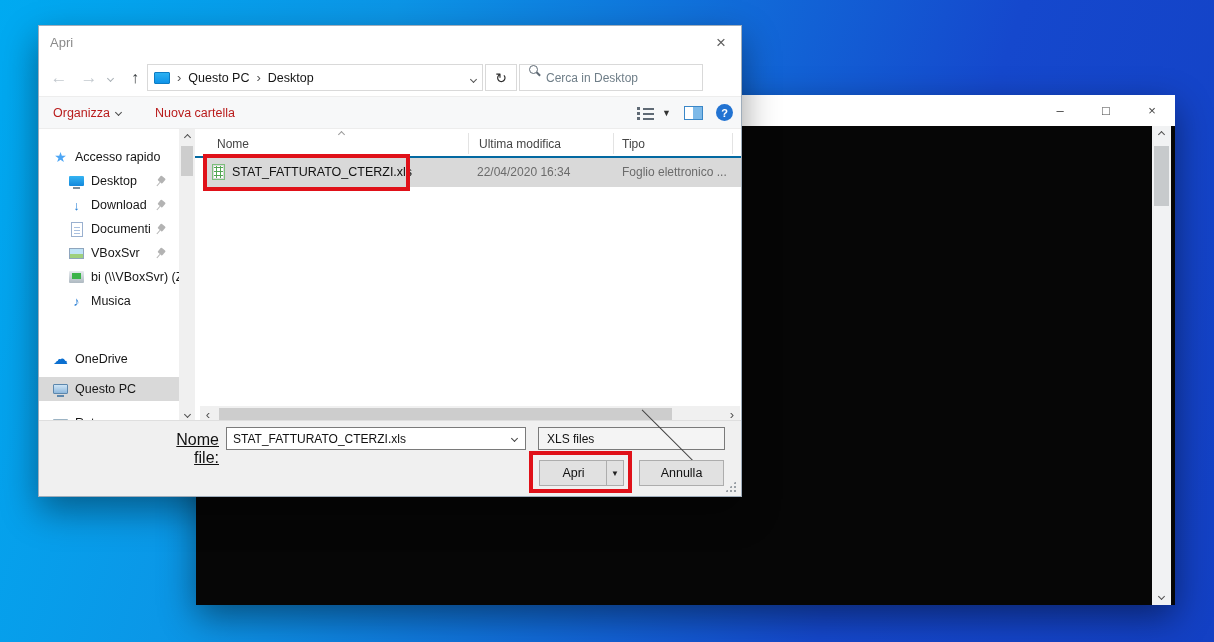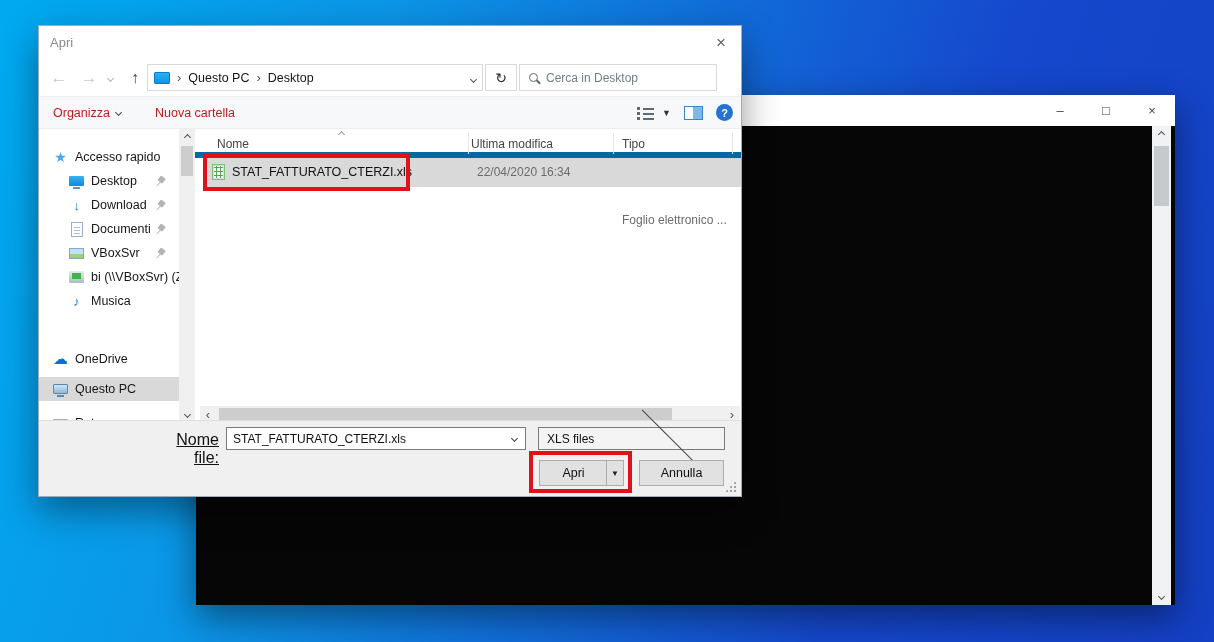--- a/index.html
+++ b/index.html
@@ -44,22 +44,22 @@
   .crumb-box { position:absolute; left:108px; top:5px; width:336px; height:27px;
     border:1px solid #d9d9d9; background:#fff; display:flex; align-items:center; padding:0 6px; gap:7px; }
   .ic-bc-pc { width:16px; height:12px; border:1px solid #0c7cc4; border-radius:1px;
     background:linear-gradient(#2cb1f2,#0f93e8); }
   .crumb-sep { color:#555; font-size:13px; }
   .crumb { font-size:12.5px; color:#161616; }
   .crumb-drop { margin-left:auto; color:#555; }
   .refresh-box { position:absolute; left:446px; top:5px; width:32px; height:27px;
     border:1px solid #d9d9d9; display:flex; align-items:center; justify-content:center;
     color:#2b2b2b; font-size:14px; }
-  .search-box { position:absolute; left:480px; top:5px; width:198px; height:27px;
-    border:1px solid #d9d9d9; display:flex; align-items:center; padding:0 9px; gap:8px; }
+  .search-box { position:absolute; left:480px; top:5px; width:184px; height:27px;
+    border:1px solid #d9d9d9; display:flex; padding:0 9px; gap:8px; }
   .ic-search { width:9px; height:9px; border:1.6px solid #5f6a74; border-radius:50%; position:relative; flex:0 0 auto; }
   .ic-search::after { content:""; position:absolute; width:5px; height:1.6px; background:#5f6a74;
     transform:rotate(45deg); right:-4px; bottom:-2px; }
   .search-box input { border:none; outline:none; width:100%; font:inherit; font-size:12px; color:#333; background:transparent; }
   .search-box input::placeholder { color:#6f7e88; }
 
   .dlg-toolbar { position:absolute; left:0; top:70px; right:0; height:33px;
     background:#f7f8f9; border-top:1px solid #ededed; border-bottom:1px solid #ededed; }
   .tb-btn { position:absolute; top:0; height:31px; display:flex; align-items:center; gap:6px;
     padding:0 8px; font-size:12.5px; color:#b91c1c; }
@@ -112,33 +112,33 @@
   .pin::after { content:""; position:absolute; left:4.5px; top:6px; width:1.6px; height:5px; background:#9a9a9a; }
 
   
   .sb-scroll { position:absolute; left:140px; top:0; width:16px; height:293px; background:#f0f0f0; }
   .sb-scroll .thumb { position:absolute; top:17px; left:2px; right:2px; height:30px; background:#cdcdcd; }
   .sb-scroll .scroll-arrow { position:absolute; left:0; width:16px; height:16px; }
   .sb-scroll .a-up { top:0; } .sb-scroll .a-dn { bottom:0; }
 
   
   .list { position:absolute; left:156px; top:0; right:0; height:293px; }
-  .list-header { position:absolute; left:0; top:0; right:0; height:29px; border-bottom:6px solid #0369a1; }
+  .list-header { position:absolute; left:0; top:0; right:0; height:29px; border-bottom:2px solid #0369a1; }
   .col-label { position:absolute; top:8px; font-size:12px; color:#454545; }
-  .col-name { left:22px; } .col-mod { left:276px; } .col-type { left:427px; }
+  .col-name { left:22px; } .col-mod { left:284px; } .col-type { left:427px; }
   .col-div { position:absolute; top:4px; height:21px; width:1px; background:#e3e3e3; }
   .sort-caret { position:absolute; left:144px; top:3px; color:#9a9a9a; }
   .file-row { position:absolute; left:11px; top:29px; width:536px; height:29px; background:#d9d9d9; }
   .ic-xls { position:absolute; left:6px; top:6px; width:13px; height:16px; background:#fff; border:1px solid #7bbf7b;
     padding:1px; background-clip:content-box;
     background-image:repeating-linear-gradient(0deg,transparent 0 3px,#53a653 3px 4px),
                      repeating-linear-gradient(90deg,transparent 0 3px,#53a653 3px 4px); }
   .cell-name { position:absolute; left:26px; top:7px; color:#111; font-size:12.5px; }
   .cell-mod  { position:absolute; left:271px; top:7px; color:#6b6b6b; font-size:12px; }
-  .cell-type { position:absolute; left:416px; top:7px; color:#6b6b6b; font-size:12px;margin-top:48px; }
+  .cell-type { position:absolute; left:416px; top:7px; color:#6b6b6b; font-size:12px; }
 
   
   .h-scroll { position:absolute; left:5px; right:1px; bottom:0; height:16px; background:#f0f0f0; }
   .h-scroll .thumb { position:absolute; left:19px; width:453px; top:2px; bottom:2px; background:#cdcdcd; }
   .h-arrow { position:absolute; top:0; width:16px; height:16px; display:flex; align-items:center;
     justify-content:center; color:#505050; font-size:13px; }
   .h-left { left:0; } .h-right { right:0; }
 
   
   .dlg-footer { position:absolute; left:0; bottom:0; right:0; height:76px; background:#f0f0f0; border-top:1px solid #dfdfdf; }

